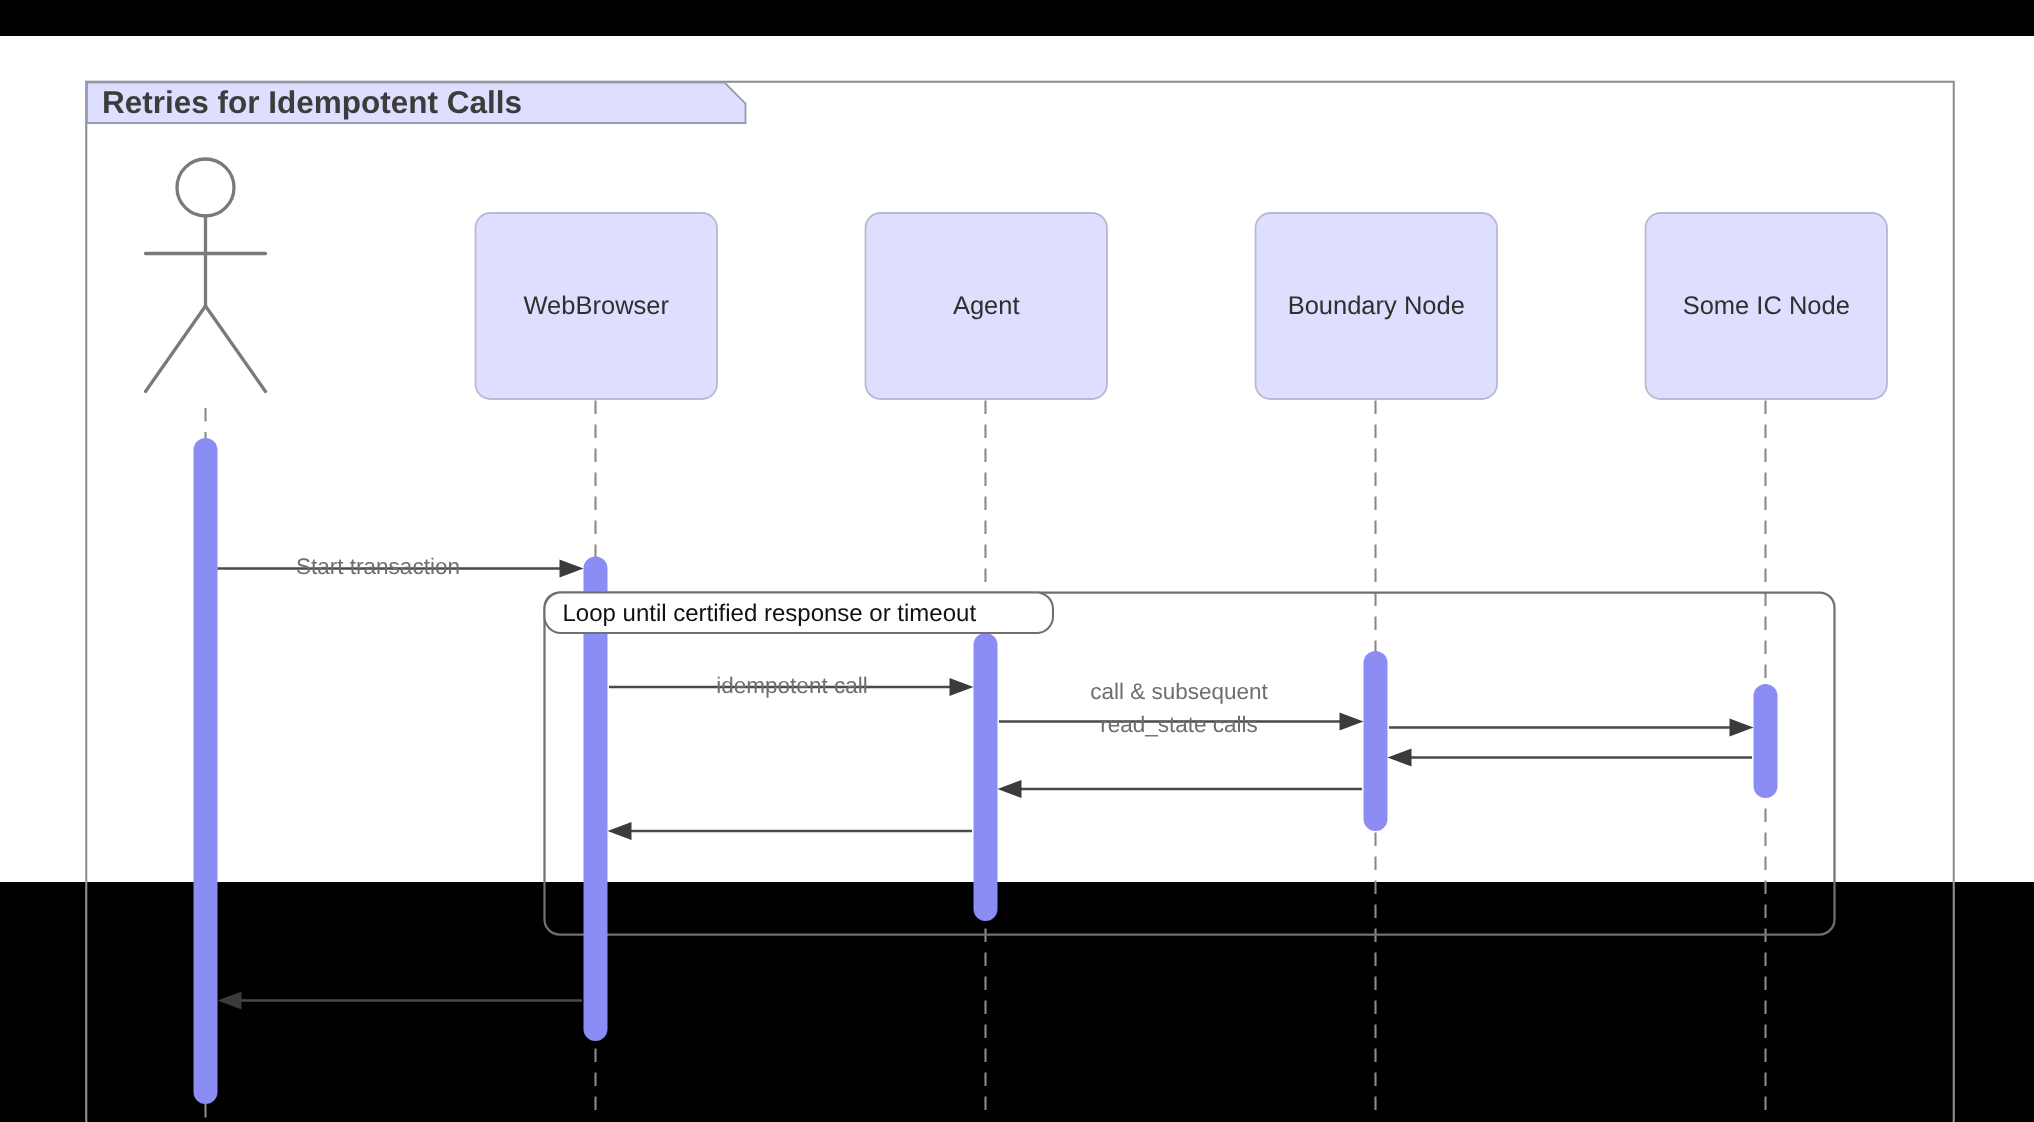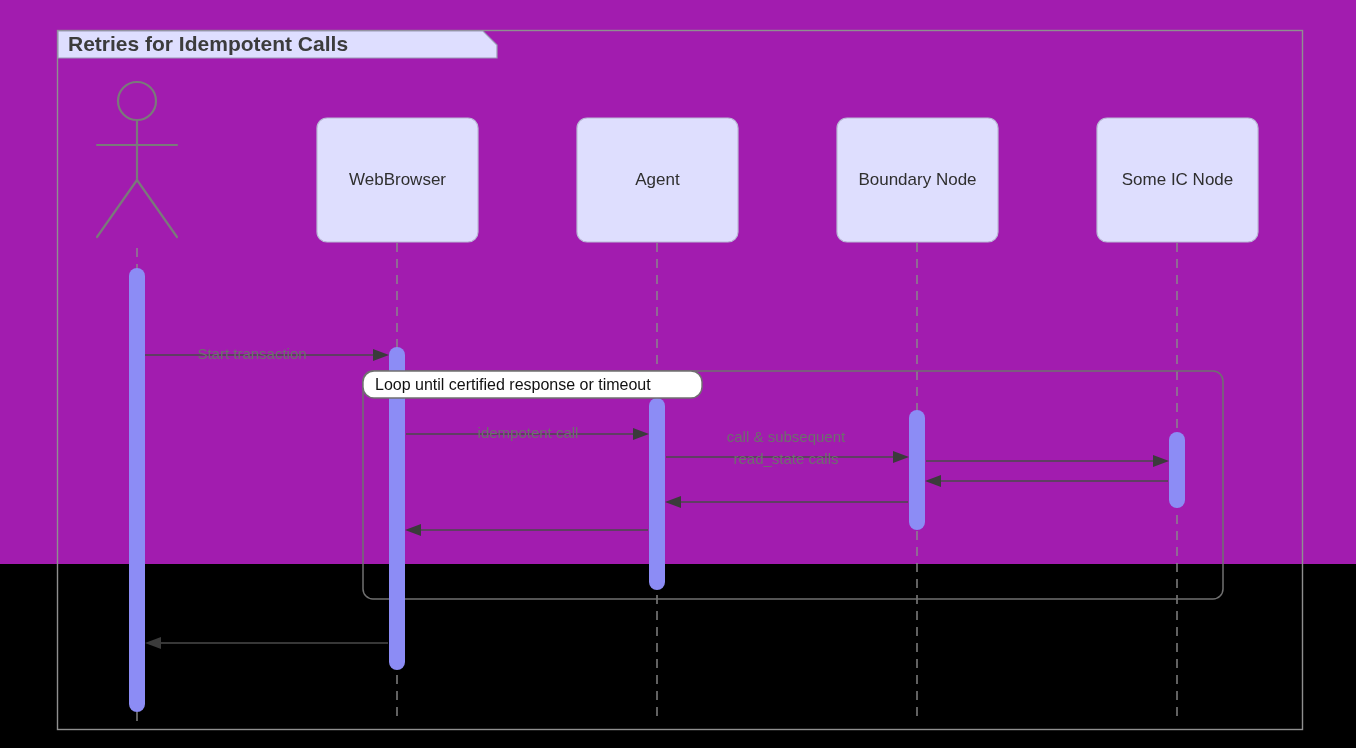--- a/index.html
+++ b/index.html
@@ -11,21 +11,22 @@
   body {
     width: 1356px;
     height: 748px;
     overflow: hidden;
     font-family: "Liberation Sans", sans-serif;
   }
   #diagram-root {
     position: relative;
     width: 1356px;
     height: 564px;
-    background: #a21caf;
+    background: #ffffff;
+    margin-top: 24px;
   }
   svg.diagram-canvas {
     position: absolute;
     top: 0;
     left: 0;
     width: 1356px;
     height: 748px;
     display: block;
   }
   .frame-rect {

